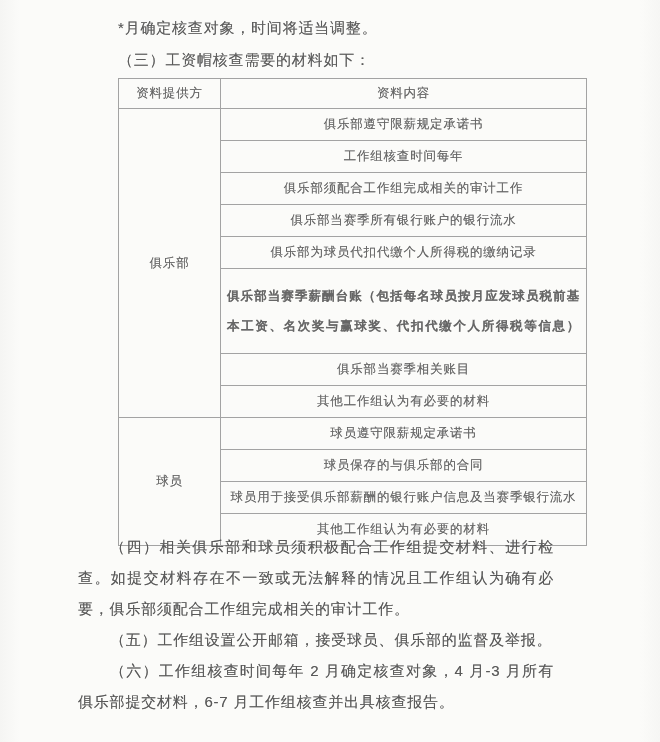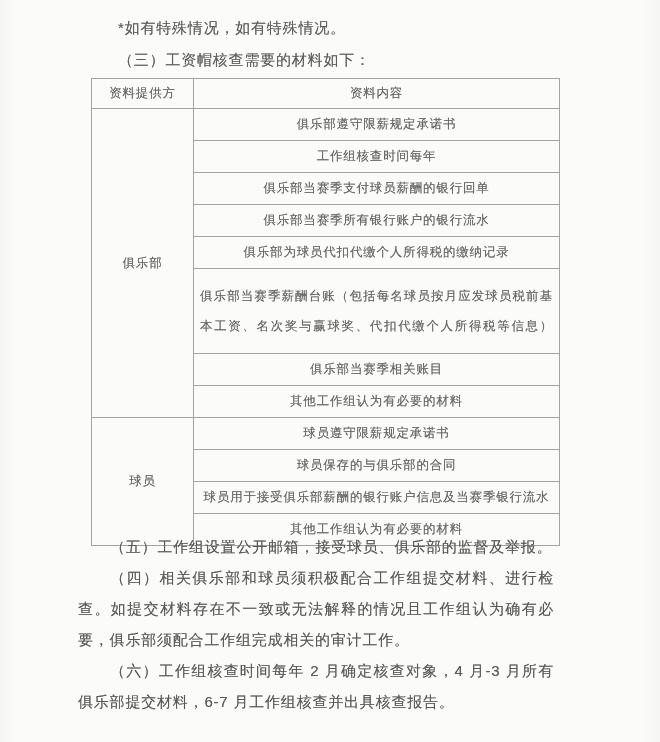--- a/index.html
+++ b/index.html
@@ -17,21 +17,21 @@
   
   .page, .page * { text-shadow:0 0 0.6px rgba(110,110,110,.65); }
 
   .top-block {
     position:absolute; top:12px; left:78px; width:500px;
     font-size:15px; letter-spacing:0.8px; color:#5c5c5c;
   }
   .top-block .line { line-height:32px; text-indent:40px; white-space:nowrap; }
 
   table.materials {
-    position:absolute; top:78px; left:91px;
+    position:absolute; top:78px; left:118px;
     width:468px; border-collapse:collapse; table-layout:fixed;
     background:transparent;
   }
   table.materials col.c1 { width:102px; }
   table.materials col.c2 { width:366px; }
   table.materials th,
   table.materials td {
     border:1px solid #a3a3a3;
     font-weight:normal;
     font-size:12.5px;
@@ -43,20 +43,21 @@
     line-height:1.35;
   }
   table.materials thead tr { height:30px; }
   table.materials tbody tr { height:32px; }
   table.materials tbody tr.row-long { height:66px; }
   table.materials tbody tr.row-long td.content {
     text-align:justify;
     text-align-last:justify;
     line-height:30px;
     padding:12px 6px;
+    font-weight:bold;
   }
   td.group-label { letter-spacing:1.5px; color:#646464;margin-top:10px; }
 
   .bottom-block {
     position:absolute; top:531px; left:78px; width:476px;
     font-size:15px; color:#595959;
   }
   .bottom-block p {
     margin:0;
     line-height:31px;
@@ -64,21 +65,21 @@
     text-align:justify;
     text-indent:32px;
   }
 </style>
 </head>
 <body>
 
 <div class="page">
 
   <div class="top-block">
-    <div class="line">*如有特殊情况，如有特殊情况。</div>
+    <div class="line">*月确定核查对象，时间将适当调整。</div>
     <div class="line">（三）工资帽核查需要的材料如下：</div>
   </div>
 
   <table class="materials">
     <colgroup>
         <col class="c1">
         <col class="c2">
       </colgroup>
     <thead>
       <tr>
@@ -88,21 +89,21 @@
     </thead>
     <tbody>
       <tr>
         <td class="group-label" rowspan="8">俱乐部</td>
         <td class="content">俱乐部遵守限薪规定承诺书</td>
       </tr>
       <tr>
         <td class="content">工作组核查时间每年</td>
       </tr>
       <tr>
-        <td class="content">俱乐部当赛季支付球员薪酬的银行回单</td>
+        <td class="content">俱乐部须配合工作组完成相关的审计工作</td>
       </tr>
       <tr>
         <td class="content">俱乐部当赛季所有银行账户的银行流水</td>
       </tr>
       <tr>
         <td class="content">俱乐部为球员代扣代缴个人所得税的缴纳记录</td>
       </tr>
       <tr class="row-long">
         <td class="content">俱乐部当赛季薪酬台账（包括每名球员按月应发球员税前基本工资、名次奖与赢球奖、代扣代缴个人所得税等信息）</td>
       </tr>
@@ -122,18 +123,18 @@
       <tr>
         <td class="content">球员用于接受俱乐部薪酬的银行账户信息及当赛季银行流水</td>
       </tr>
       <tr>
         <td class="content">其他工作组认为有必要的材料</td>
       </tr>
     </tbody>
   </table>
 
   <div class="bottom-block">
+    <p>（四）相关俱乐部和球员须积极配合工作组提交材料、进行检查。如提交材料存在不一致或无法解释的情况且工作组认为确有必要，俱乐部须配合工作组完成相关的审计工作。</p>
     <p>（五）工作组设置公开邮箱，接受球员、俱乐部的监督及举报。</p>
-    <p>（四）相关俱乐部和球员须积极配合工作组提交材料、进行检查。如提交材料存在不一致或无法解释的情况且工作组认为确有必要，俱乐部须配合工作组完成相关的审计工作。</p>
     <p>（六）工作组核查时间每年 2 月确定核查对象，4 月-3 月所有俱乐部提交材料，6-7 月工作组核查并出具核查报告。</p>
   </div>
 
 </div>
 
 </body></html>

